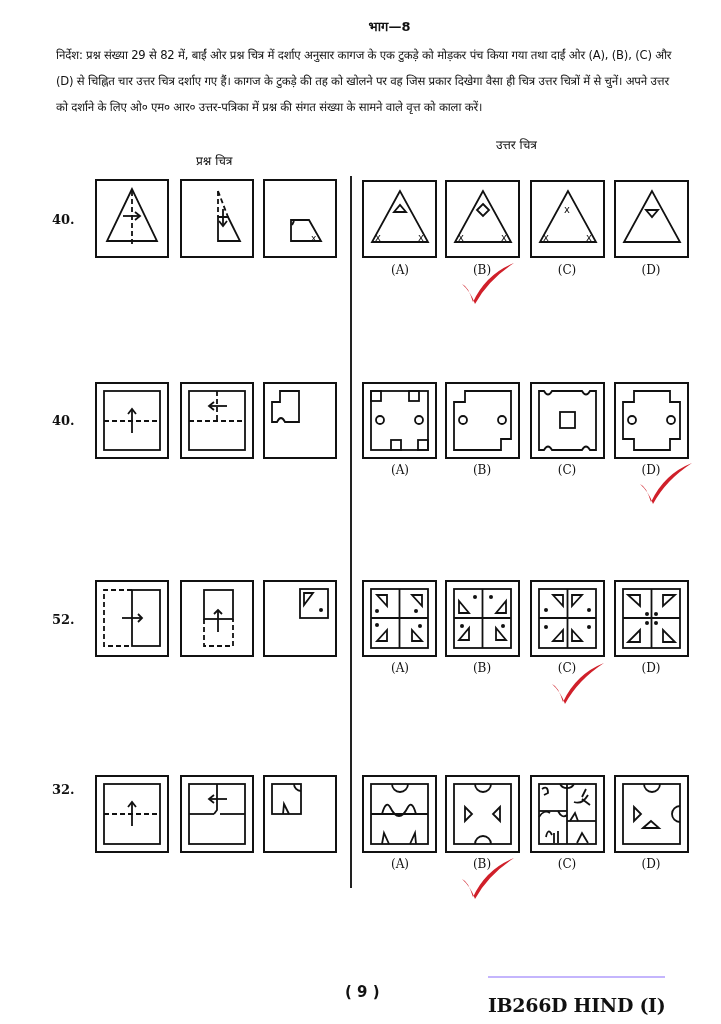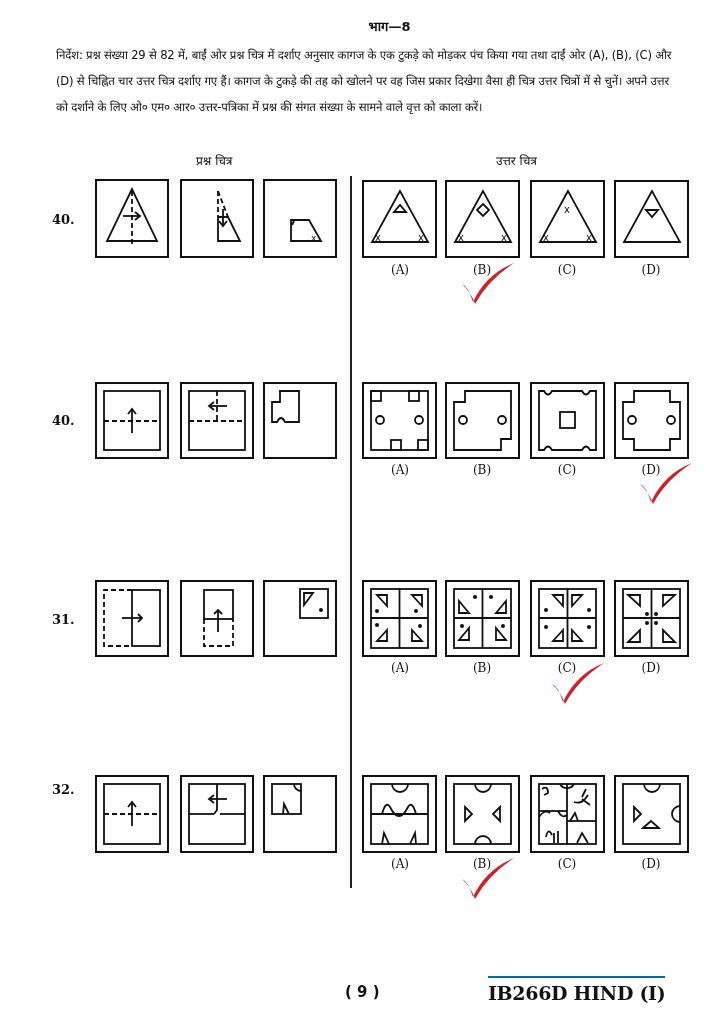--- a/index.html
+++ b/index.html
@@ -11,30 +11,30 @@
   .qnum{font-size:13px;font-weight:bold;font-family:"DejaVu Serif",serif;}
   .opt{font-size:12px;width:40px;text-align:center;font-family:"DejaVu Serif",serif;}
   .sep{left:350px;top:176px;width:1.5px;height:712px;background:#222;}
   svg.fig{position:absolute;overflow:visible;}
   svg.fig .o{fill:none;stroke:#111;stroke-width:2;}
   svg.fig .l{fill:none;stroke:#111;stroke-width:1.8;}
   svg.fig .d{fill:none;stroke:#111;stroke-width:1.8;stroke-dasharray:5 3;}
   svg.fig .f{fill:#111;}
   .tick{position:absolute;}
   .page{left:345px;top:983px;font-size:15px;font-weight:bold;font-family:"DejaVu Sans",sans-serif;}
-  .code{left:488px;top:976px;font-size:19px;font-weight:bold;font-family:"DejaVu Serif",serif;border-top:2px solid #0369a1;padding-top:4px;letter-spacing:-0.3px;}
+  .code{left:488px;top:976px;font-size:19px;font-weight:bold;font-family:"DejaVu Serif",serif;border-top:2px solid #c4b5fd;padding-top:16px;letter-spacing:-0.3px;}
 </style>
 </head>
 <body>
 
 <div class="abs section">भाग—8</div>
 <div class="abs instr">निर्देश: प्रश्न संख्या 29 से 82 में, बाईं ओर प्रश्न चित्र में दर्शाए अनुसार कागज के एक टुकड़े को मोड़कर पंच किया गया तथा दाईं ओर (A), (B), (C) और (D) से चिह्नित चार उत्तर चित्र दर्शाए गए हैं। कागज के टुकड़े की तह को खोलने पर वह जिस प्रकार दिखेगा वैसा ही चित्र उत्तर चित्रों में से चुनें। अपने उत्तर को दर्शाने के लिए ओ० एम० आर० उत्तर-पत्रिका में प्रश्न की संगत संख्या के सामने वाले वृत्त को काला करें।</div>
 
 <div class="abs colhead" style="left:196px;top:152px;">प्रश्न चित्र</div>
-<div class="abs colhead" style="left:496px;top:152px;">उत्तर चित्र</div>
+<div class="abs colhead" style="left:496px;top:136px;">उत्तर चित्र</div>
 <div class="abs sep"></div>
 
 <div class="abs qnum" style="left:52px;top:212px;">40.</div>
 <div>
   <svg class="fig" style="left:95px;top:179px" width="74" height="79">
     <rect class="o" x="1" y="1" width="72" height="77"></rect>
     <polygon class="l" points="37,10 12,62 62,62"></polygon>
     <line class="d" x1="37" y1="12" x2="37" y2="66"></line>
     <line class="l" x1="28" y1="37" x2="44" y2="37"></line>
       <polyline class="l" points="40,33 45,37 40,41"></polyline>
@@ -142,21 +142,21 @@
 
   <div class="abs opt" style="left:380px;top:463px;">(A)</div>
   <div class="abs opt" style="left:462px;top:463px;">(B)</div>
   <div class="abs opt" style="left:547px;top:463px;">(C)</div>
   <div class="abs opt" style="left:631px;top:463px;">(D)</div>
   <svg class="tick" style="left:636px;top:462px" width="60" height="44">
     <path d="M4,22 Q10,24 15,40 Q28,12 56,1 Q30,18 17,42 Q13,30 4,22Z" fill="#d0202a"></path>
   </svg>
 </div>
 
-<div class="abs qnum" style="left:52px;top:612px;">31.</div>
+<div class="abs qnum" style="left:52px;top:612px;">52.</div>
 <div>
   <svg class="fig" style="left:95px;top:580px" width="74" height="77">
     <rect class="o" x="1" y="1" width="72" height="75"></rect>
     <path class="d" d="M37,10 L9,10 L9,66 L37,66"></path>
     <rect class="l" x="37" y="10" width="28" height="56"></rect>
     <line class="l" x1="27" y1="38" x2="47" y2="38"></line>
       <polyline class="l" points="43,34 47,38 43,42"></polyline>
   </svg>
   <svg class="fig" style="left:180px;top:580px" width="74" height="77">
     <rect class="o" x="1" y="1" width="72" height="75"></rect>

